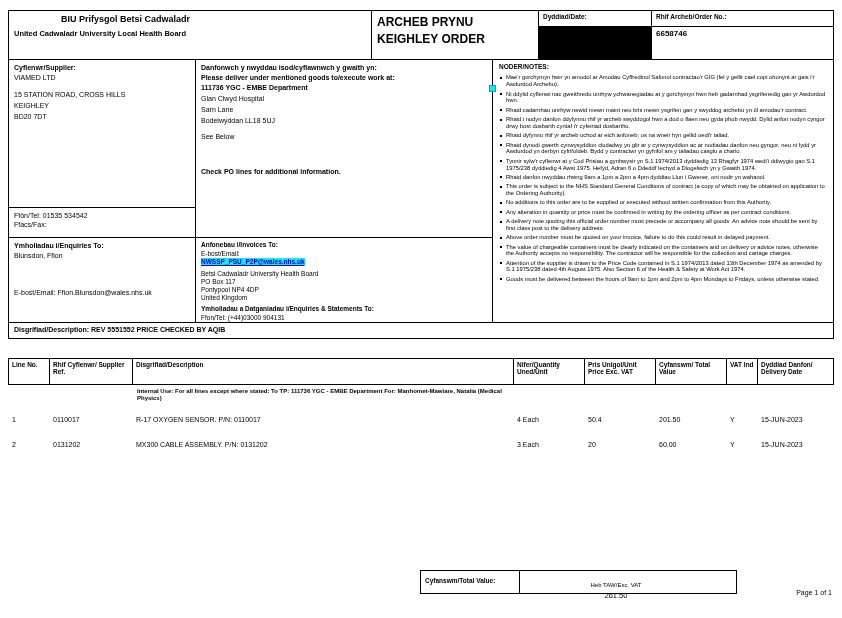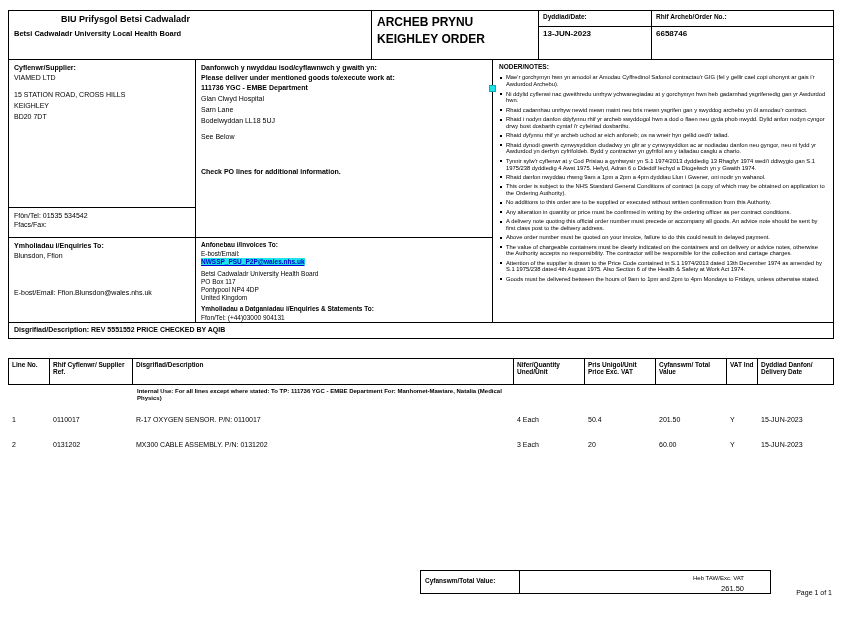--- a/index.html
+++ b/index.html
@@ -63,44 +63,43 @@
   .irow--2 > .ic { grid-row:3; }
   .irow > .ic:nth-child(1){grid-column:1;} .irow > .ic:nth-child(2){grid-column:2;}
   .irow > .ic:nth-child(3){grid-column:3;} .irow > .ic:nth-child(4){grid-column:4;}
   .irow > .ic:nth-child(5){grid-column:5;} .irow > .ic:nth-child(6){grid-column:6;}
   .irow > .ic:nth-child(7){grid-column:7;} .irow > .ic:nth-child(8){grid-column:8;}
 
   
   .totals { position:absolute; top:560px; left:412px; display:flex; }
   .total-label-box { width:100px; height:24px; border:1px solid #000; background:#fff;
     padding:6px 4px 2px; font-size:6.5px; font-weight:bold; }
-  .total-value-box { width:252px; height:24px; border:1px solid #000; margin-left:-1px;
-    background:#fff; text-align:right; padding:4px 26px 2px 2px; }
+  .total-value-box { width:218px; height:24px; border:1px solid #000; margin-left:-1px;
+    background:#fff; text-align:center; padding:11px 26px 2px 2px; }
   .vat-note { font-size:6px; }
   .total-value { font-size:7.5px; margin-top:1px; }
 
   .page-footer { position:absolute; top:578px; right:2px; font-size:7px; }
 </style>
 </head>
 <body>
 
 <div class="doc">
 
   <div class="header-band">
     <div class="hc">
       <div class="org1">BIU Prifysgol Betsi Cadwaladr</div>
-      <div class="org2">Betsi Cadwaladr University Local Health Board</div>
+      <div class="org2">United Cadwaladr University Local Health Board</div>
     </div>
     <div class="hc title-cell">
       <div>ARCHEB PRYNU</div>
       <div>KEIGHLEY ORDER</div>
     </div>
     <div class="hc kv">
       <div class="kv-label">Dyddiad/Date:</div>
-      <div class="kv-value">13-JUN-2023</div>
     </div>
     <div class="hc kv">
       <div class="kv-label">Rhif Archeb/Order No.:</div>
       <div class="kv-value">6658746</div>
     </div>
   </div>
 
   <div class="main-band">
 
     <div class="mcol1">

